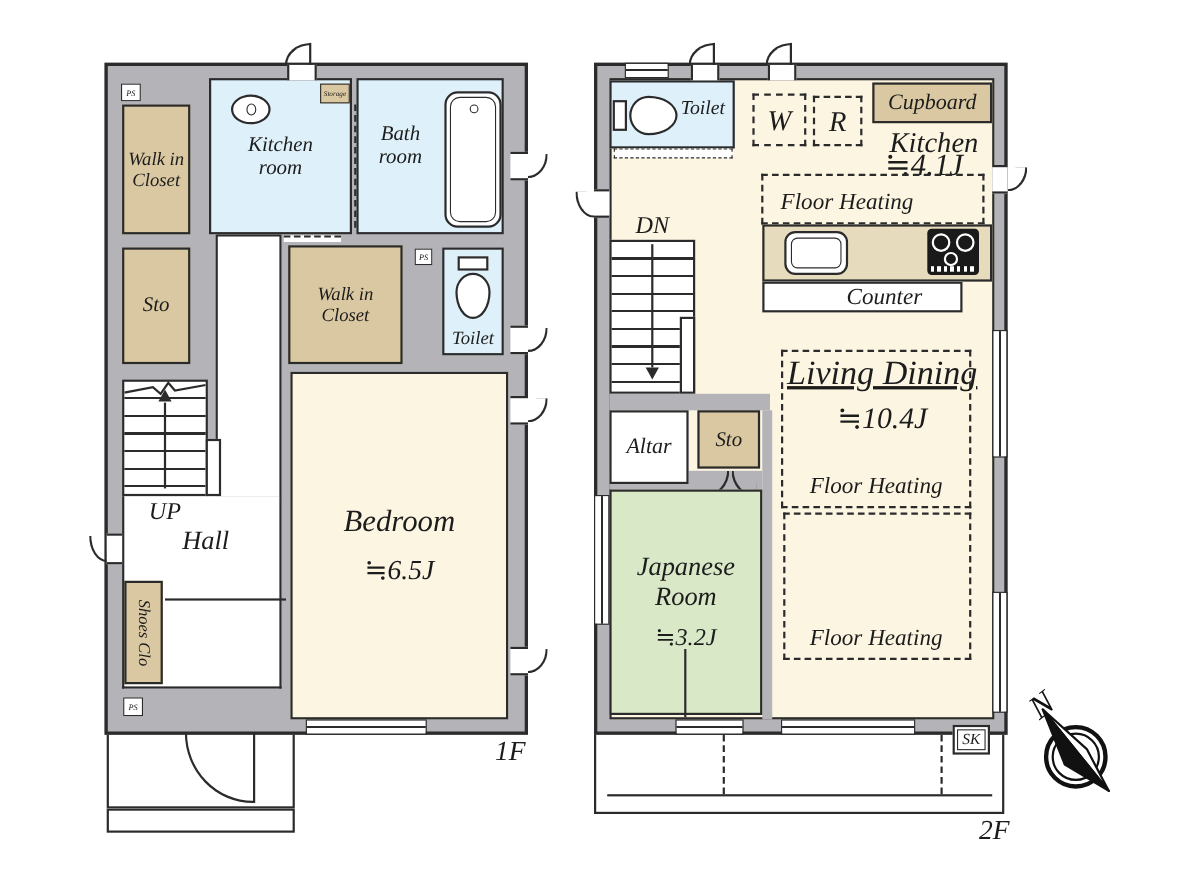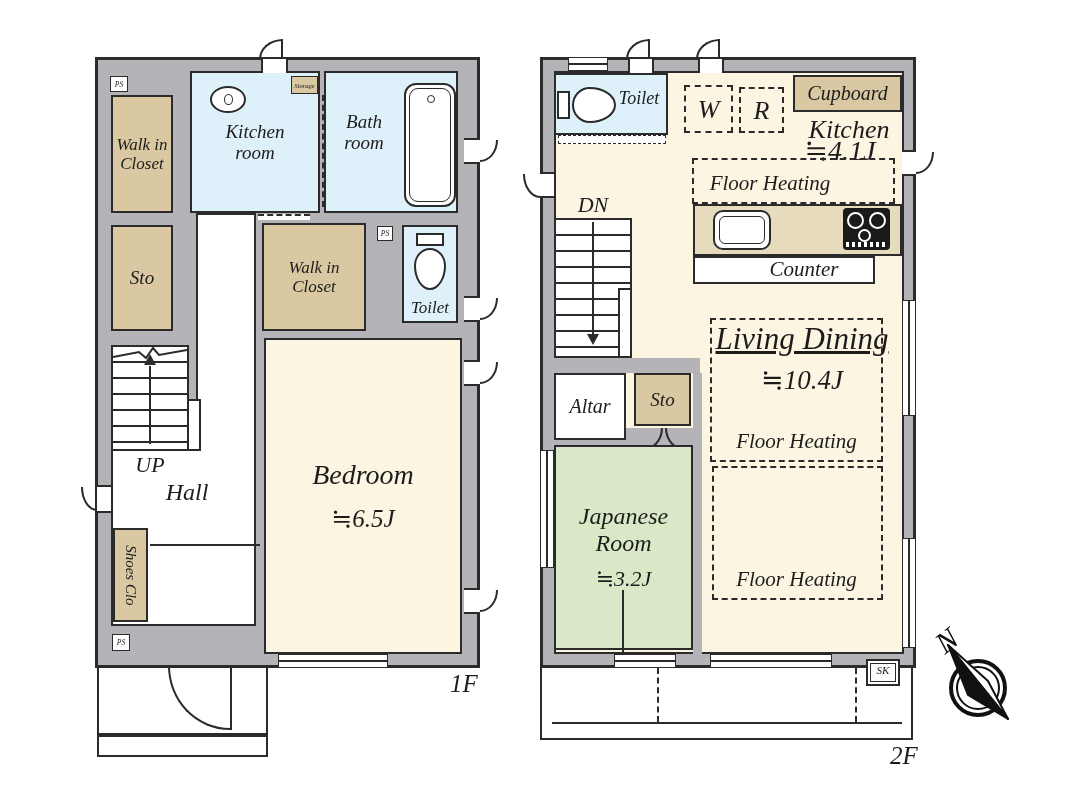--- a/index.html
+++ b/index.html
@@ -234,21 +234,21 @@
   <div class="arc arc-bl" style="left:523px;top:174px;width:17px;height:24px;"></div>
   <div class="open-v" style="left:902px;top:150px;width:14px;height:26px;"></div>
   <div class="arc arc-br" style="left:916px;top:152px;width:18px;height:22px;"></div>
   <div class="win-v" style="left:902px;top:300px;width:14px;height:116px;"></div>
   <div class="win-v" style="left:902px;top:538px;width:14px;height:110px;"></div>
   <div class="win-v" style="left:540px;top:450px;width:14px;height:118px;"></div>
   <div class="win-h" style="left:614px;top:654px;width:62px;height:14px;"></div>
   <div class="win-h" style="left:710px;top:654px;width:122px;height:14px;"></div>
 
   <div class="badge" style="left:866px;top:659px;width:34px;height:27px;border-width:2px;">
-    <div style="position:absolute;left:2px;top:2px;right:2px;bottom:2px;border:1px solid #2b2b2b;display:flex;align-items:flex-start;justify-content:center;font-size:11px;font-style:italic;">
+    <div style="position:absolute;left:2px;top:2px;right:2px;bottom:2px;border:1px solid #2b2b2b;display:flex;align-items:flex-end;justify-content:center;font-size:14px;font-style:italic;">
       <span>SK</span>
     </div>
   </div>
 
   <div class="lbl" style="left:880px;top:742px;width:48px;height:28px;font-size:25px;">2F</div>
 
   <svg class="abs" style="left:925px;top:608px;" width="100" height="125" viewBox="0 0 100 125">
     <circle cx="53" cy="80" r="27" fill="none" stroke="#111" stroke-width="4"></circle>
     <circle cx="53" cy="80" r="21" fill="none" stroke="#111" stroke-width="2"></circle>
     <polygon points="23,37 63,73 83,111" fill="#fff" stroke="#111" stroke-width="2" stroke-linejoin="round"></polygon>

